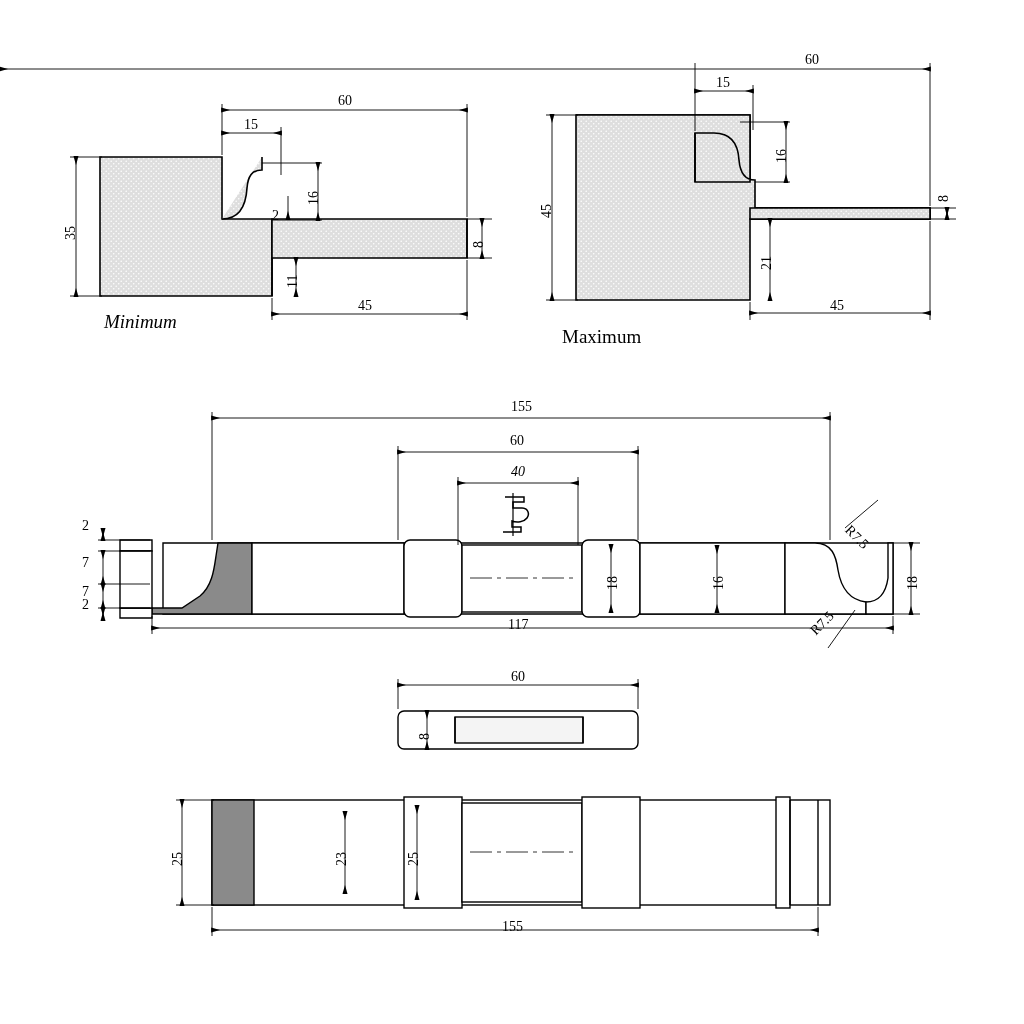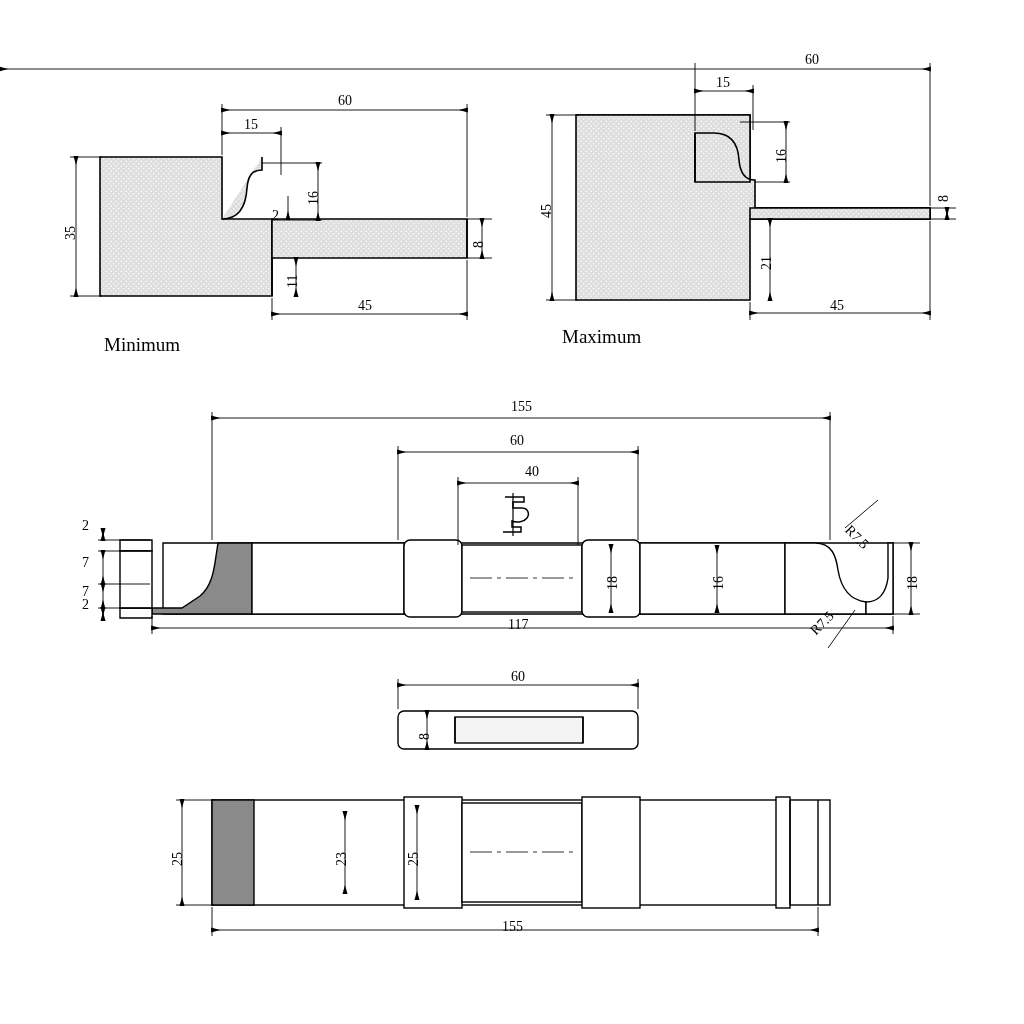--- a/index.html
+++ b/index.html
@@ -241,34 +241,34 @@
   </svg>
 
   <div class="lbl dim" style="left:338px; top:94px;">60</div>
   <div class="lbl dim" style="left:244px; top:118px;">15</div>
   <div class="lbl dim rot90" style="left:64px; top:240px;">35</div>
   <div class="lbl dim rot90" style="left:307px; top:205px;">16</div>
   <div class="lbl dim" style="left:272px; top:209px;">2</div>
   <div class="lbl dim rot90" style="left:472px; top:248px;">8</div>
   <div class="lbl dim rot90" style="left:286px; top:288px;">11</div>
   <div class="lbl dim" style="left:358px; top:299px;">45</div>
-  <div class="lbl caption" style="left:104px; top:335px;">Minimum</div>
+  <div class="lbl caption" style="left:104px; top:312px;font-style:italic;">Minimum</div>
 
   <div class="lbl dim" style="left:805px; top:53px;">60</div>
   <div class="lbl dim" style="left:716px; top:76px;">15</div>
   <div class="lbl dim rot90" style="left:540px; top:218px;">45</div>
   <div class="lbl dim rot90" style="left:775px; top:163px;">16</div>
   <div class="lbl dim rot90" style="left:937px; top:202px;">8</div>
   <div class="lbl dim rot90" style="left:760px; top:270px;">21</div>
   <div class="lbl dim" style="left:830px; top:299px;">45</div>
   <div class="lbl caption" style="left:562px; top:327px;">Maximum</div>
 
   <div class="lbl dim" style="left:511px; top:400px;">155</div>
   <div class="lbl dim" style="left:510px; top:434px;">60</div>
-  <div class="lbl dim" style="left:525px; top:465px;">40</div>
+  <div class="lbl dim" style="left:511px; top:465px;font-style:italic;">40</div>
   <div class="lbl dim" style="left:82px;  top:519px;">2</div>
   <div class="lbl dim" style="left:82px;  top:556px;">7</div>
   <div class="lbl dim" style="left:82px;  top:585px;">7</div>
   <div class="lbl dim" style="left:82px;  top:598px;">2</div>
   <div class="lbl dim rot90" style="left:606px; top:590px;">18</div>
   <div class="lbl dim rot90" style="left:712px; top:590px;">16</div>
   <div class="lbl dim rot90" style="left:906px; top:590px;">18</div>
   <div class="lbl dim" style="left:508px; top:618px;">117</div>
   <div class="lbl dim rotpos" style="left:852px; top:523px;">R7.5</div>
   <div class="lbl dim rotneg" style="left:808px; top:628px;">R7.5</div>

